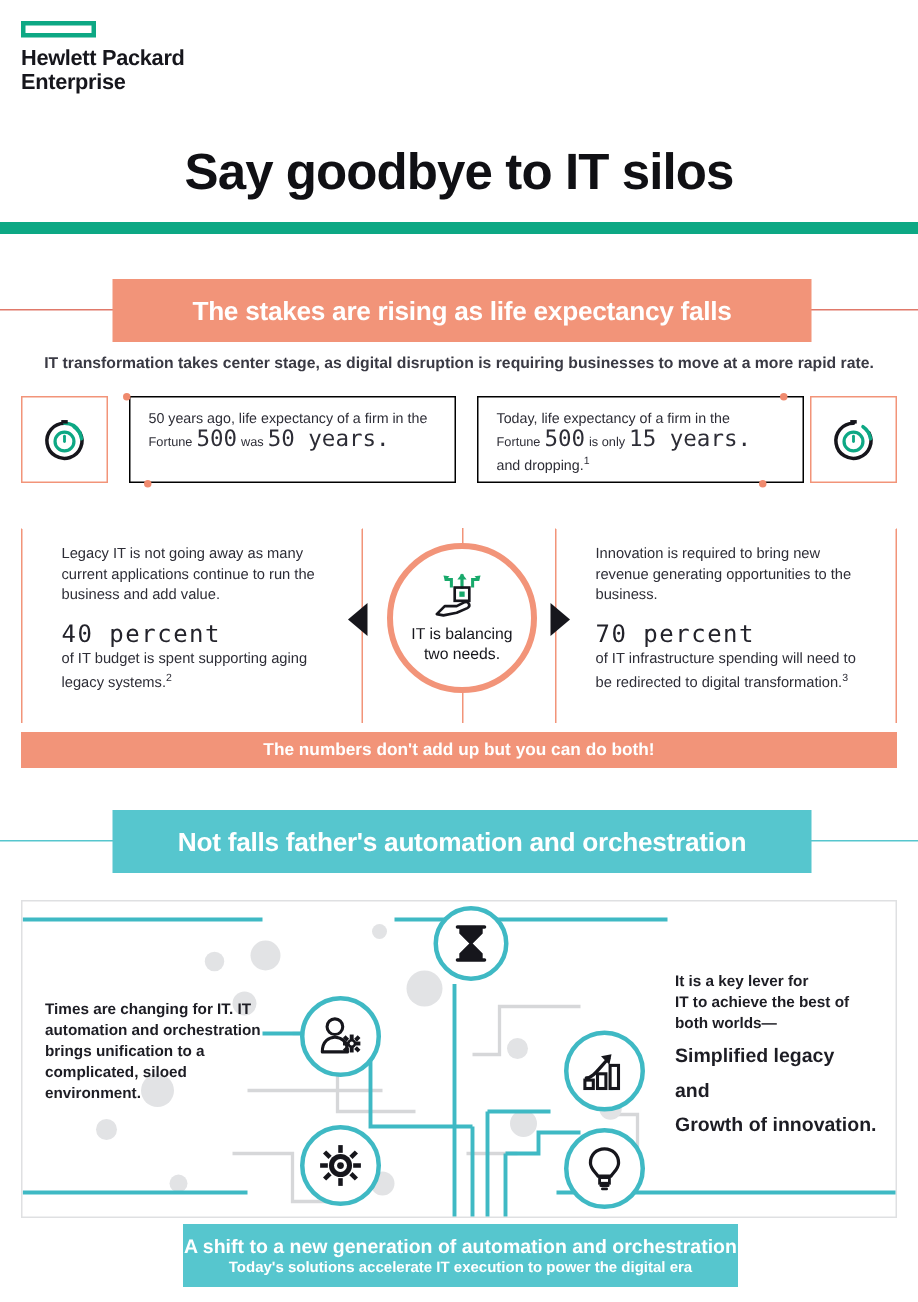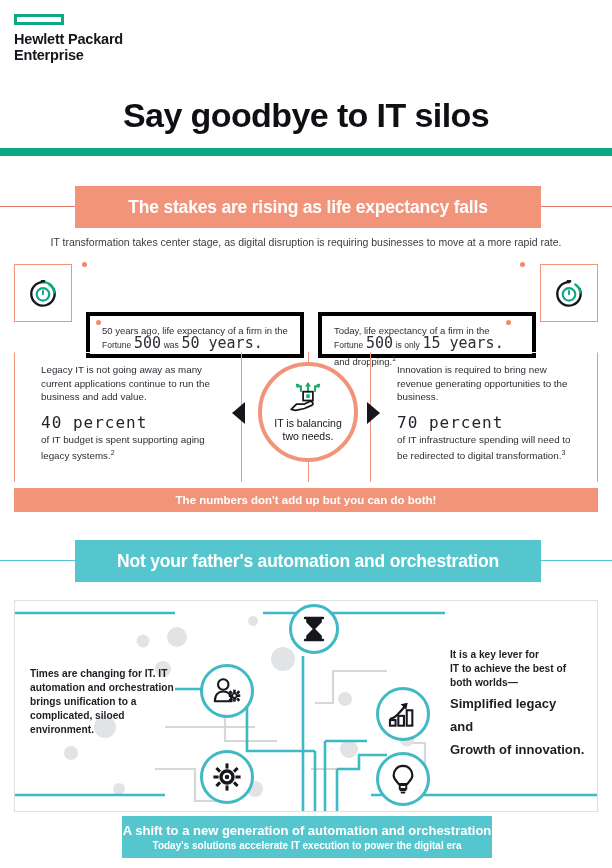--- a/index.html
+++ b/index.html
@@ -50,35 +50,34 @@
     position: absolute; left: 75px; width: 466px; height: 42px;
     background: #F29479;
     display: flex; align-items: center; justify-content: center;
     color: #ffffff; font-size: 17.5px; font-weight: 700;
     letter-spacing: -0.2px;
   }
   .banner-box.teal { background: #56C6CE; }
 
   .intro-line {
     position: absolute; left: 0; top: 236px; width: 612px;
-    text-align: center; font-size: 10.5px; color: #3a3a44;
+    text-align: center; font-size: 10.5px; color: #3a3a44; font-weight: bold;
   }
 
   
   .stat { position: absolute; top: 264px; height: 58px; }
   .stat .icon-box {
     position: absolute; top: 0; width: 58px; height: 58px;
     border: 1px solid #F29479; background: #fff;
     display: flex; align-items: center; justify-content: center;
   }
   .stat .text-box {
-    position: absolute; top: 0; height: 46px;
-    border: 4px solid #000000; background: #fff;
+    position: absolute; top: 0; height: 58px;
+    border: 1px solid #000000; background: #fff;
     padding: 8px 10px 0 12px;
-    margin-top: 48px;
   }
   .stat-left { left: 14px; width: 290px; }
   .stat-left .icon-box { left: 0; }
   .stat-left .text-box { left: 72px; width: 218px; }
   .stat-right { left: 318px; width: 280px; }
   .stat-right .icon-box { right: 0; }
   .stat-right .text-box { left: 0; width: 218px; }
 
   .stat p { font-size: 9.5px; line-height: 13px; color: #2d2d36; }
   .num-big { font-family: "DejaVu Sans Mono", monospace; font-size: 15px; }
@@ -269,21 +268,21 @@
     <div class="cap">
       <span>IT is balancing</span><br>
       <span>two needs.</span>
     </div>
   </div>
 
   <div class="callout">The numbers don't add up but you can do both!</div>
 
   <div class="banner-row" style="top:540px;">
     <div class="banner-line teal"></div>
-    <div class="banner-box teal">Not your father's automation and orchestration</div>
+    <div class="banner-box teal">Not falls father's automation and orchestration</div>
   </div>
 
   <div class="auto-panel">
     <svg width="584" height="212" viewBox="0 0 584 212">
 
       <g stroke="#d6d7d9" stroke-width="2.2" fill="none">
         <path d="M180 88 L210 88 L210 140 L262 140"></path>
         <path d="M150 126 L240 126"></path>
         <path d="M300 102 L318 102 L318 70 L372 70"></path>
         <path d="M296 168 L330 168"></path>

